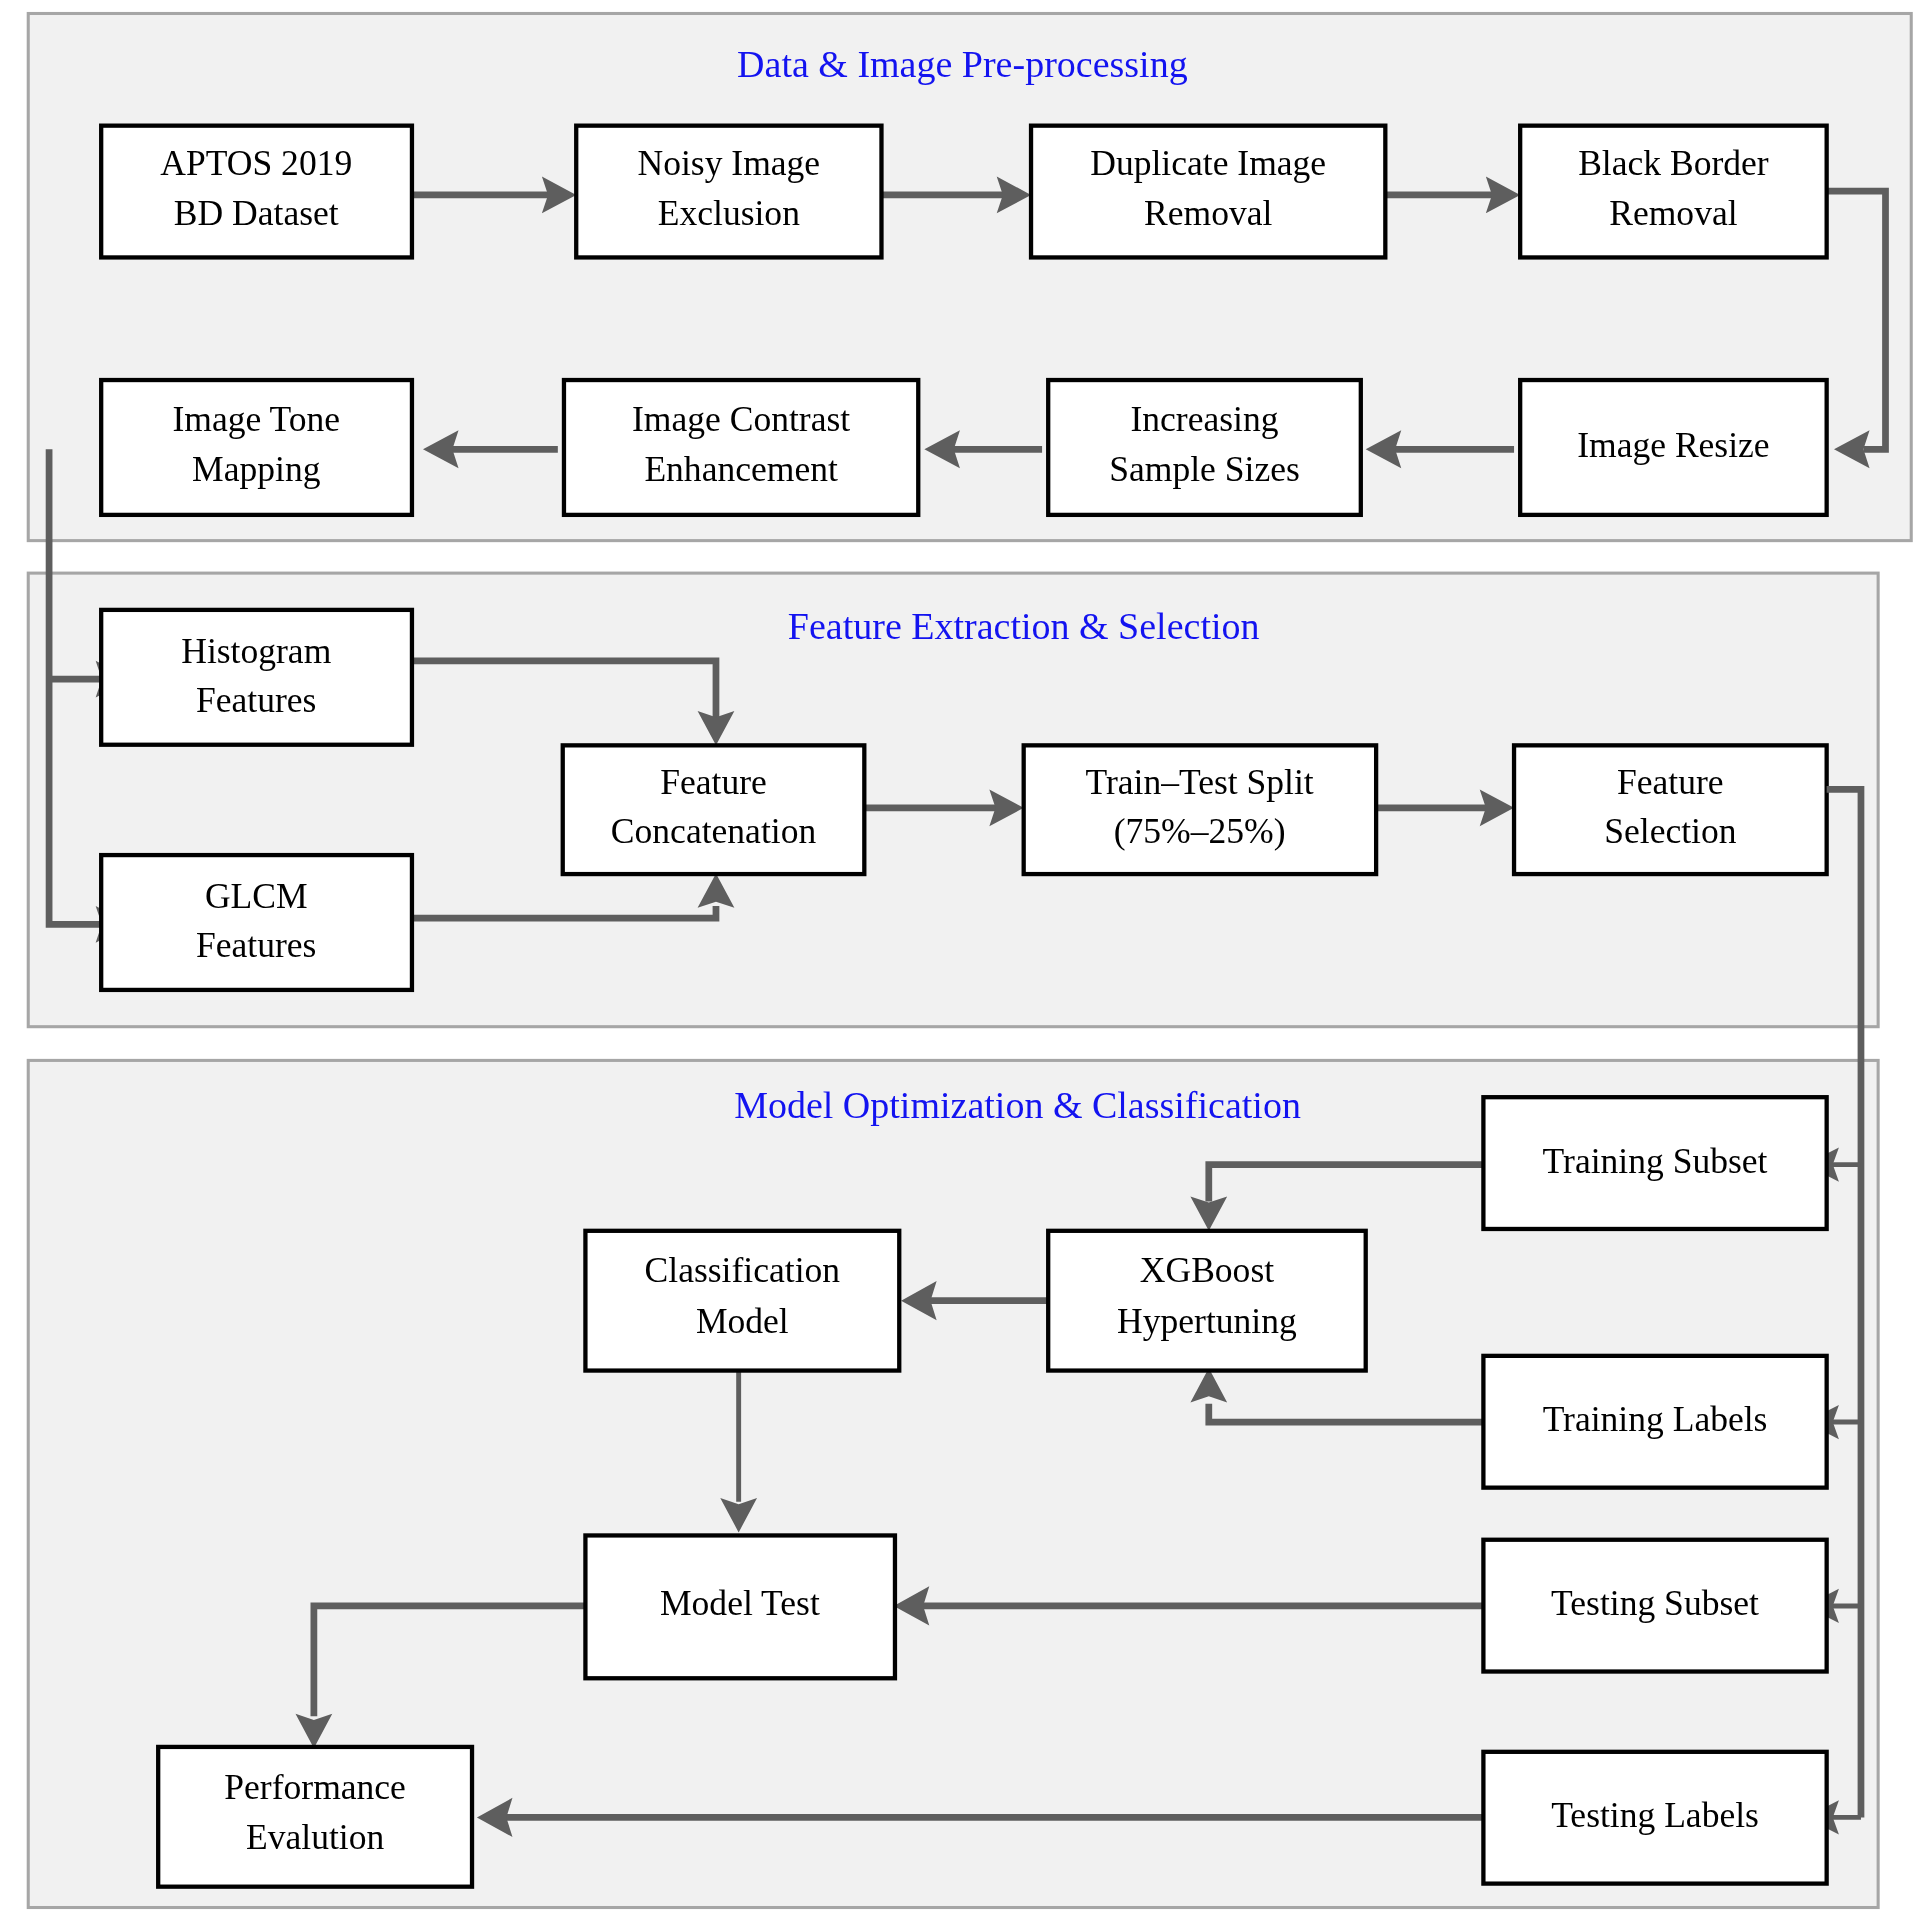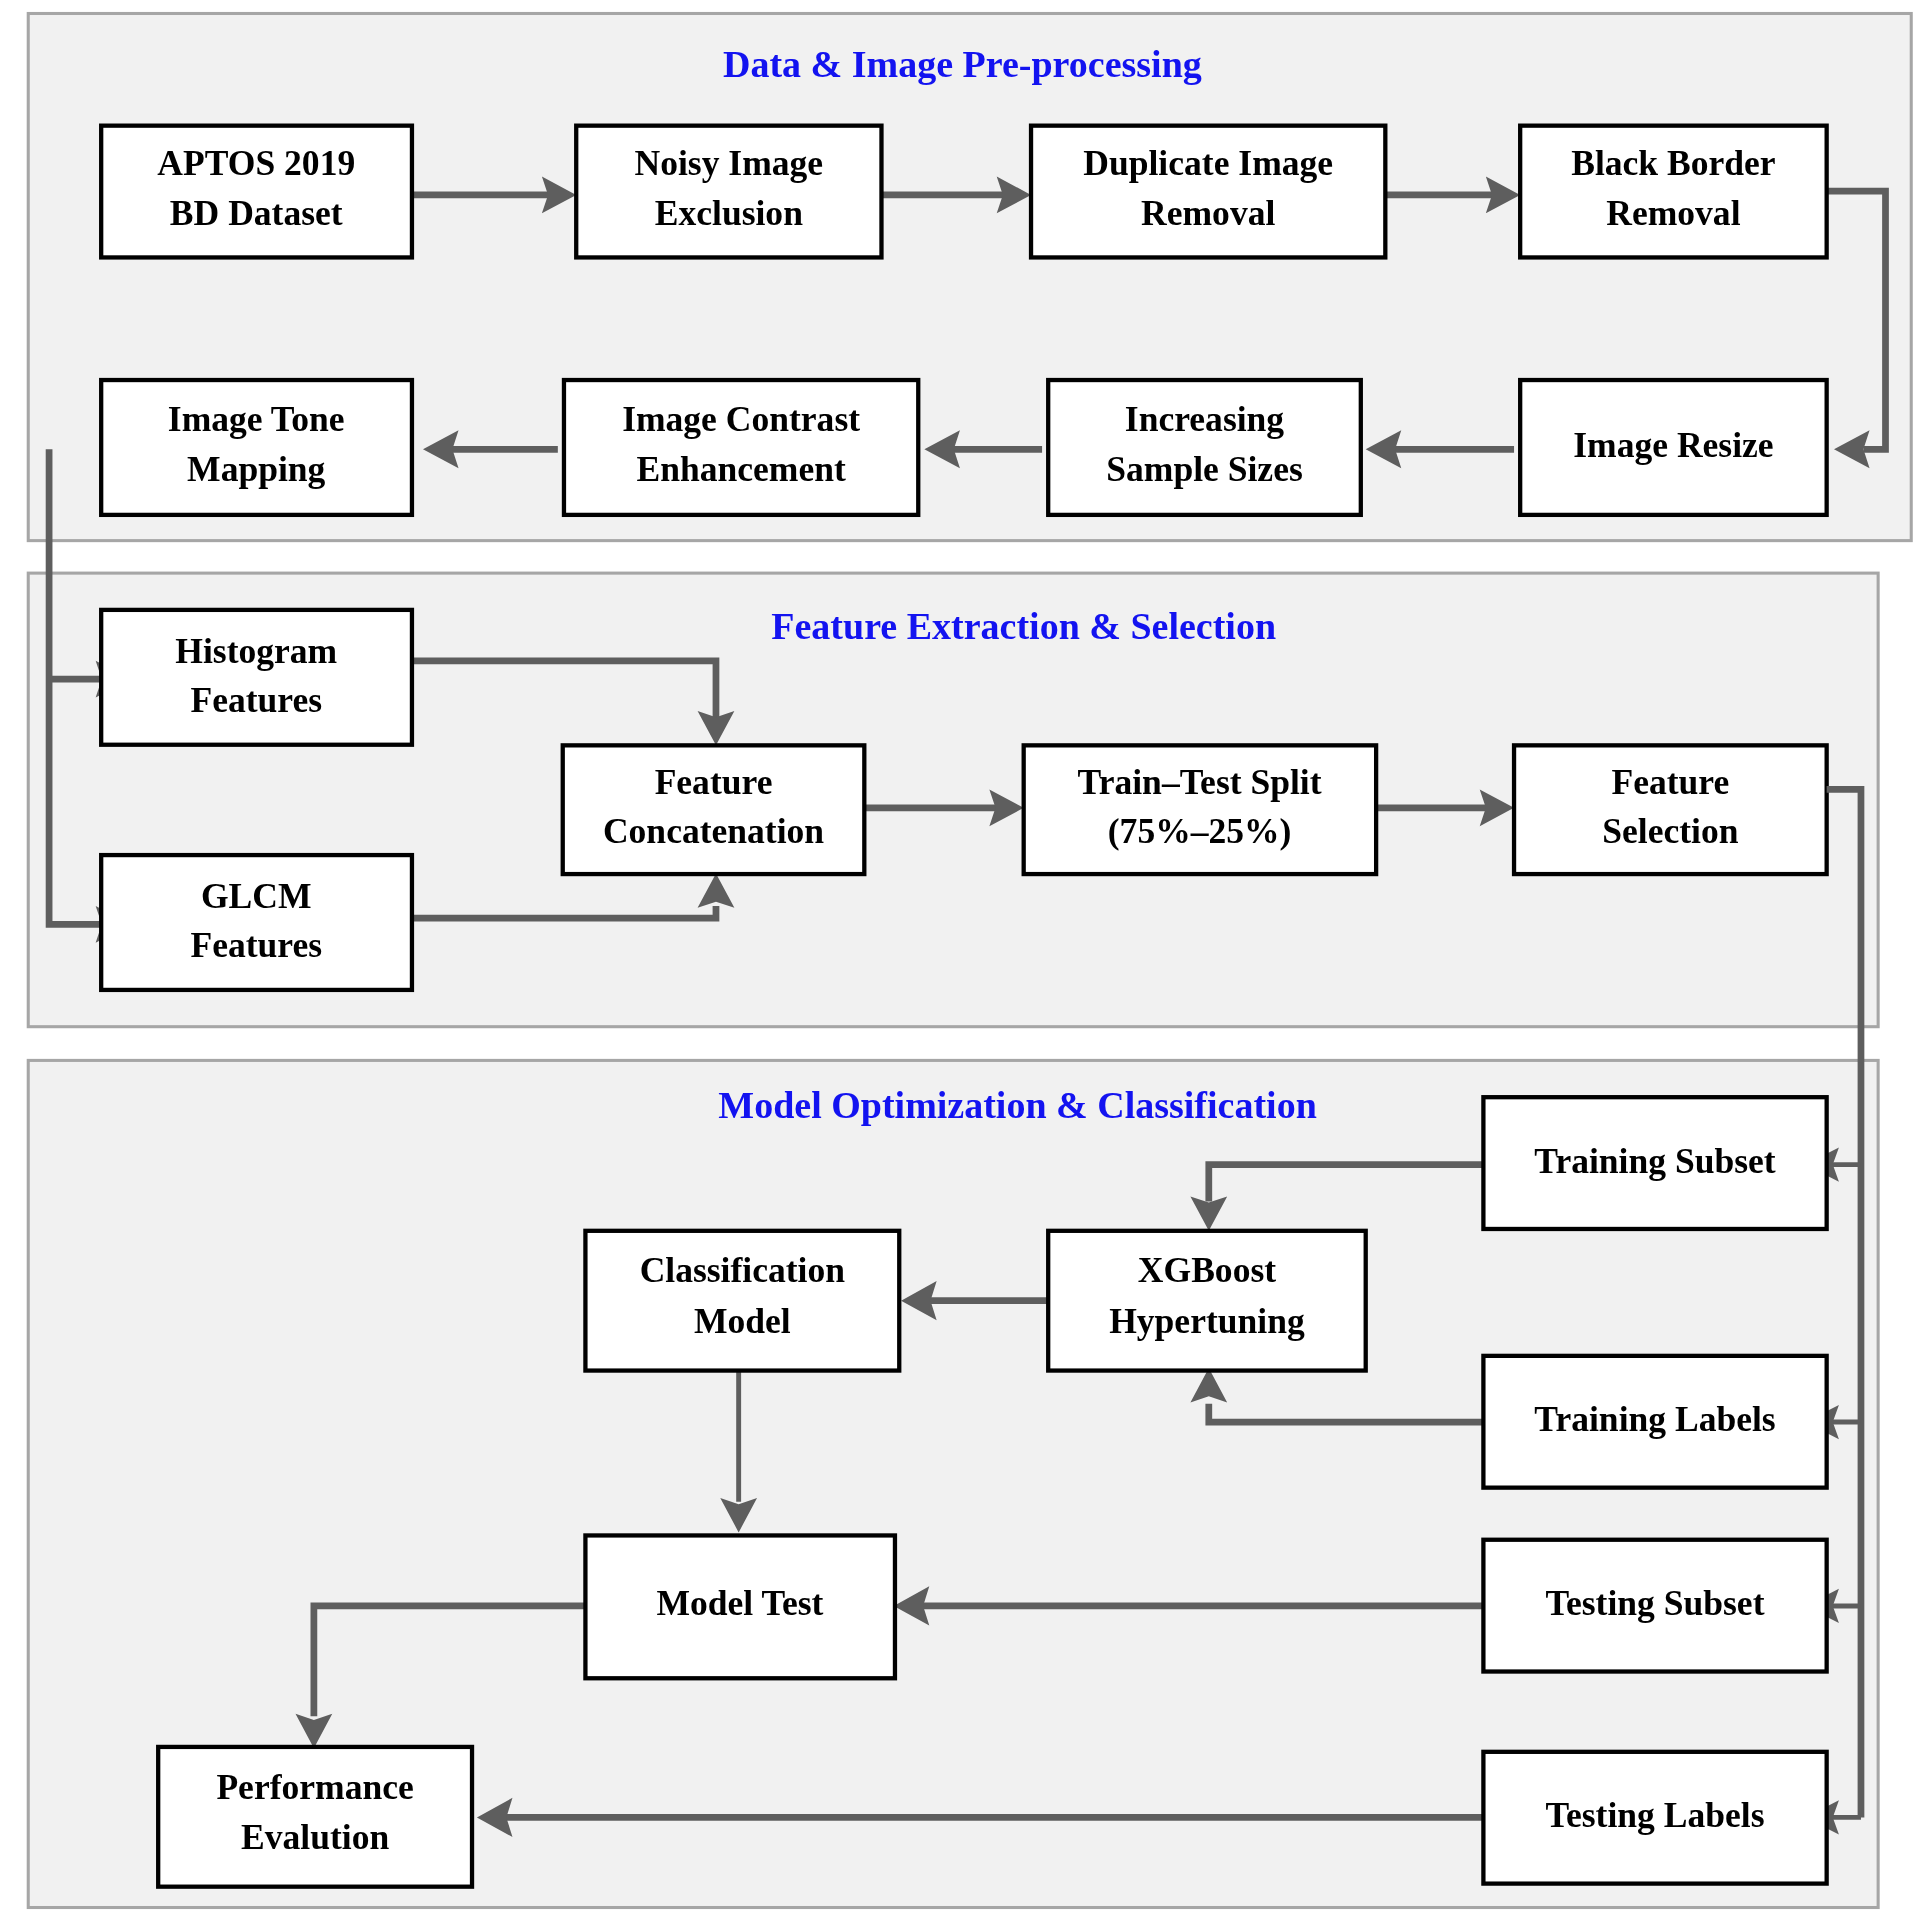--- a/index.html
+++ b/index.html
@@ -7,21 +7,20 @@
     padding: 0;
     background: #ffffff;
   }
   #root {
     position: relative;
     width: 1926px;
     height: 1921px;
     background: #ffffff;
     font-family: "Liberation Serif", "DejaVu Serif", serif;
     overflow: hidden;
-    font-weight: bold;
   }
   svg#canvas {
     position: absolute;
     left: 0; top: 0;
     width: 1926px;
     height: 1921px;
   }
   .panel-rect {
     fill: #f1f1f1;
     stroke: #a6a6a6;

